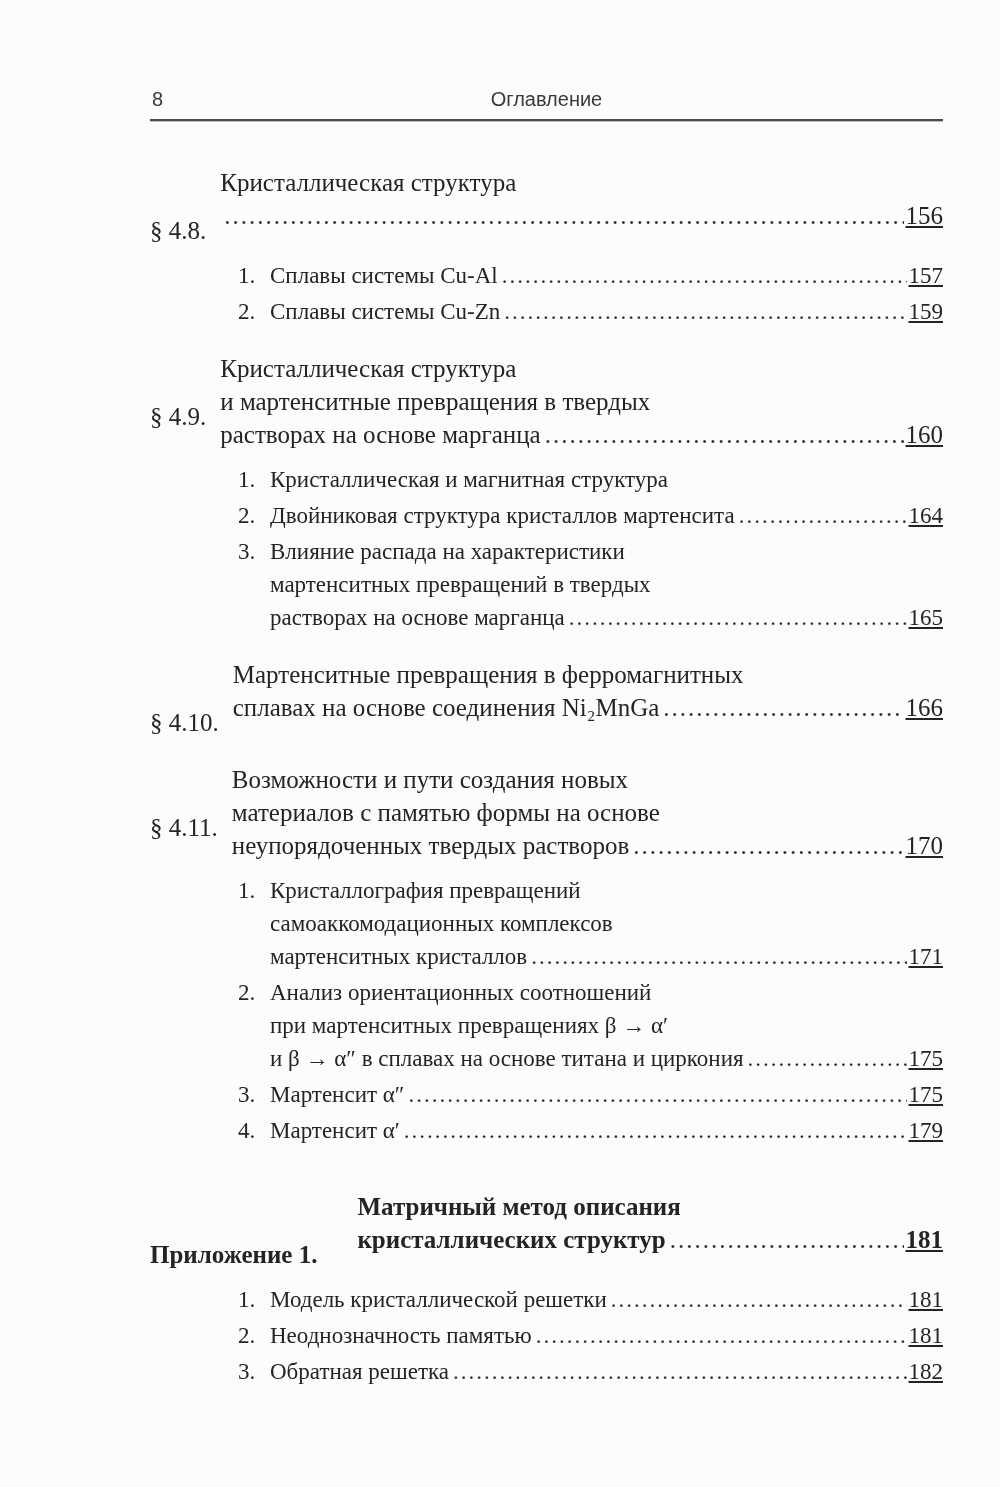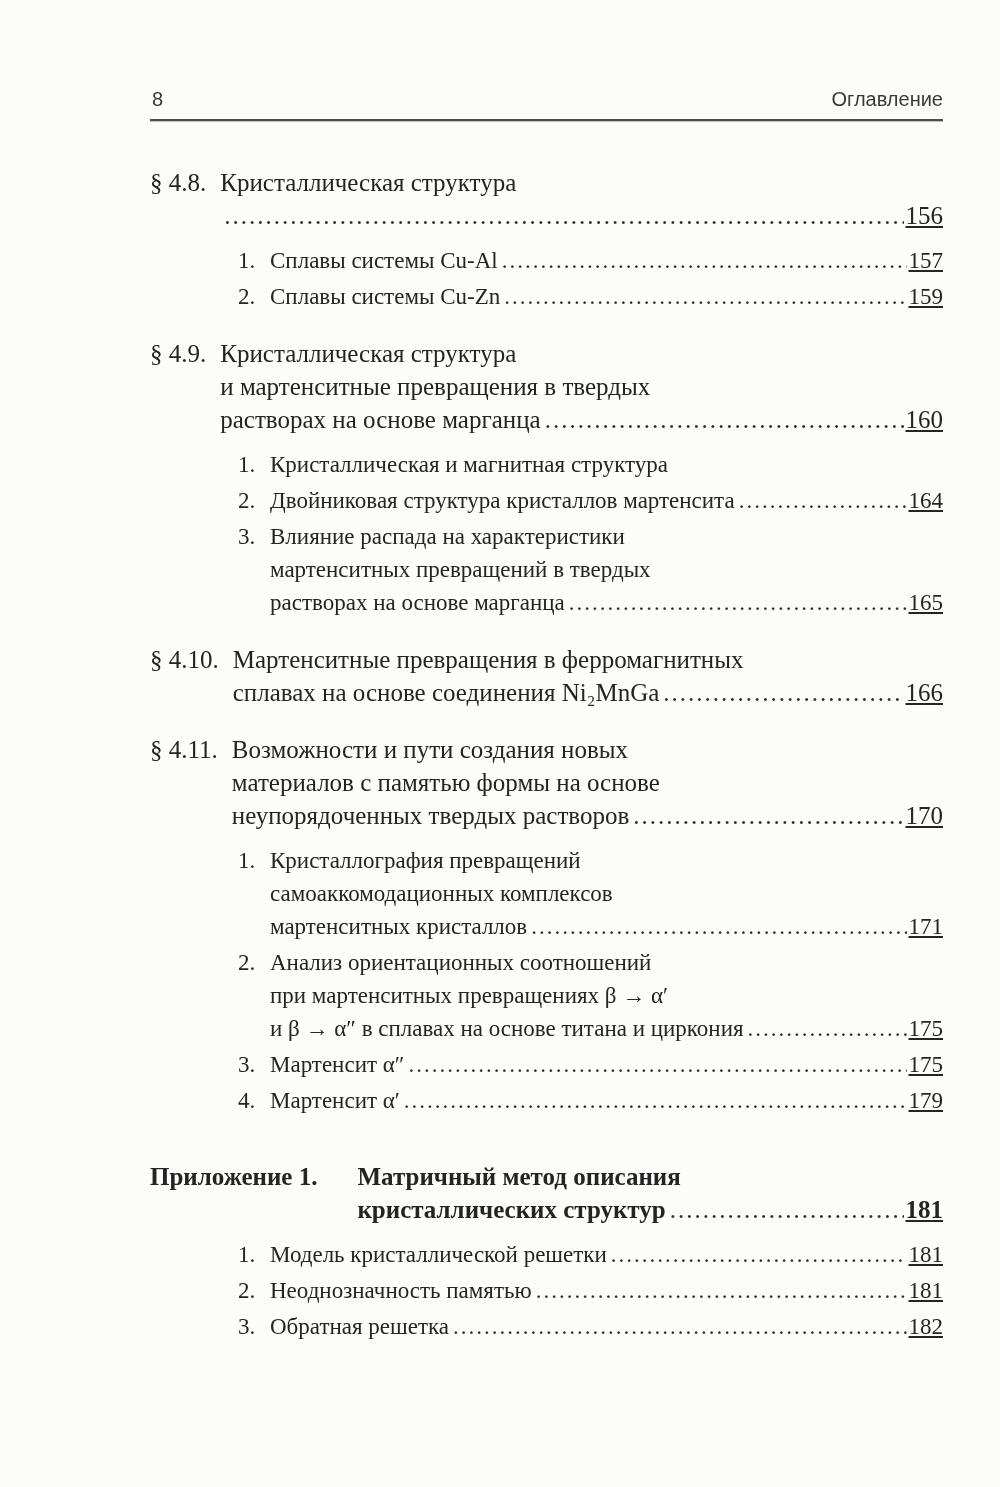--- a/index.html
+++ b/index.html
@@ -9,29 +9,29 @@
     font-family:"Liberation Serif","DejaVu Serif",serif;
     color:#242424;
     overflow:hidden;
   }
   .page{padding:88px 57px 0 150px;}
 
   
   .header{position:relative;font-family:"Liberation Sans","DejaVu Sans",sans-serif;
     font-size:20px;line-height:22px;color:#3a3a3a;}
   .folio{position:absolute;left:2px;top:0;}
-  .htitle{text-align:right;}
+  .htitle{text-align:center;}
   .rule{height:2px;background:#4c4c4c;margin-top:9px;box-shadow:0 1px 0 rgba(80,80,80,.35);}
 
   
   .toc{margin-top:45px;}
   .entry{margin-top:24px;font-size:25px;line-height:33px;}
   .entry:first-child{margin-top:0;}
   .head{display:flex;align-items:flex-start;}
-  .label{white-space:nowrap;margin-right:14px;flex:none;}
+  .label{white-space:nowrap;margin-right:14px;flex:none;margin-top:48px;}
   .body{flex:1;min-width:0;}
   .line.lead{display:flex;align-items:baseline;}
   .t{white-space:nowrap;}
   .dots{flex:1;min-width:14px;overflow:hidden;white-space:nowrap;margin:0 2px 0 4px;color:#2e2e2e;}
   .dots::after{content:"..........................................................................................................................................................";letter-spacing:2px;}
   .pg{white-space:nowrap;text-decoration:underline;}
 
   .subs{margin-top:12px;}
   .sub{display:flex;padding-left:88px;font-size:23px;line-height:33px;align-items:flex-start;}
   .sub + .sub{margin-top:3px;}

